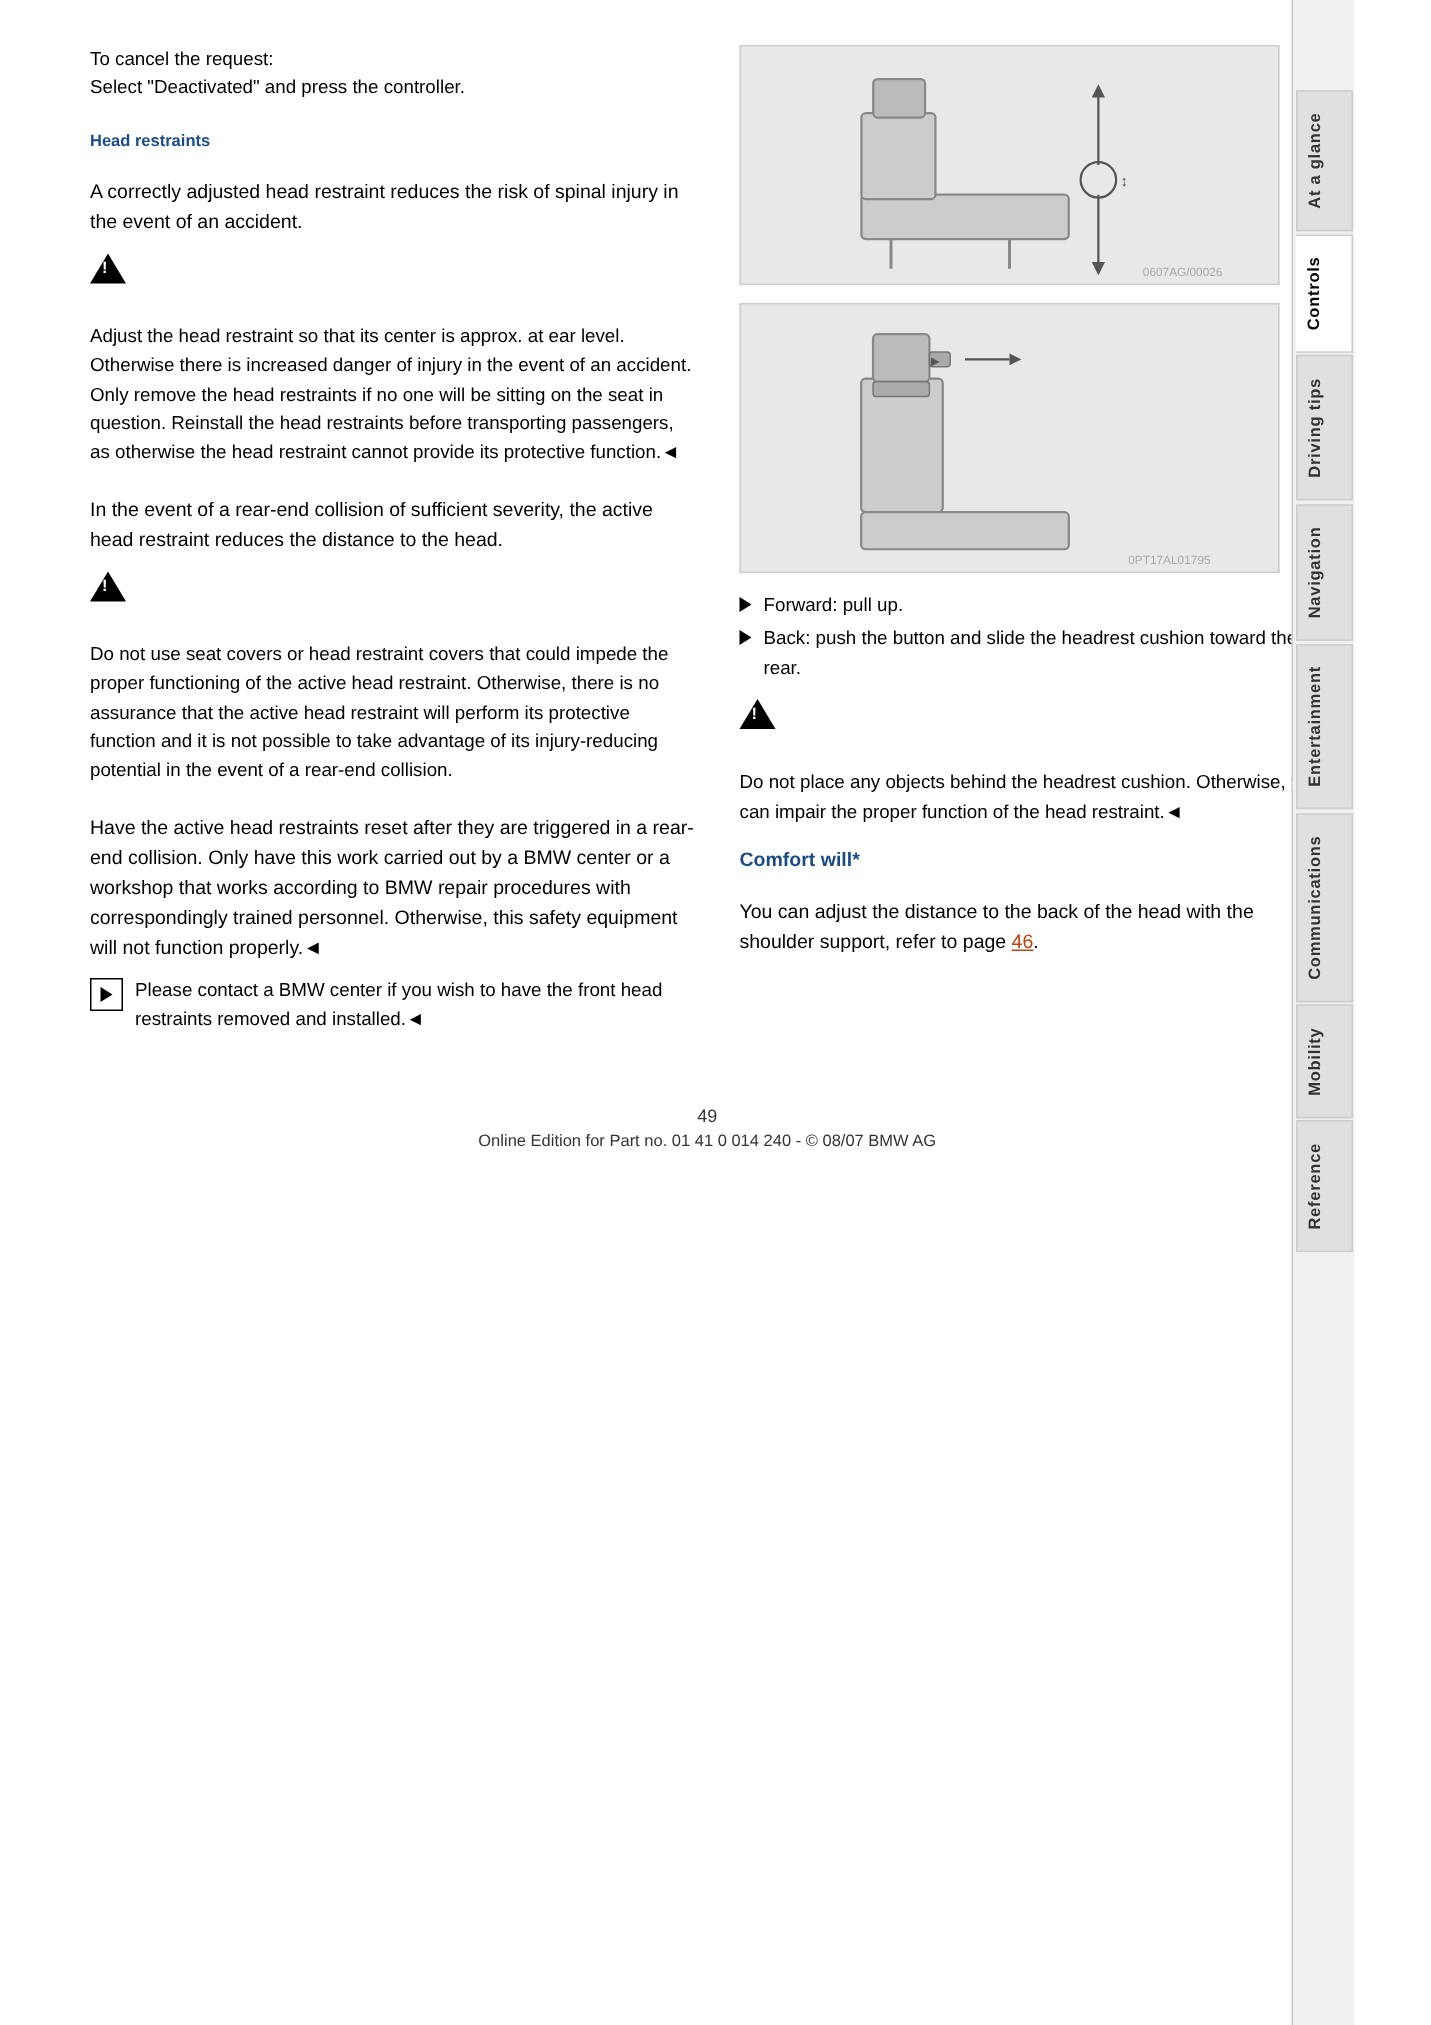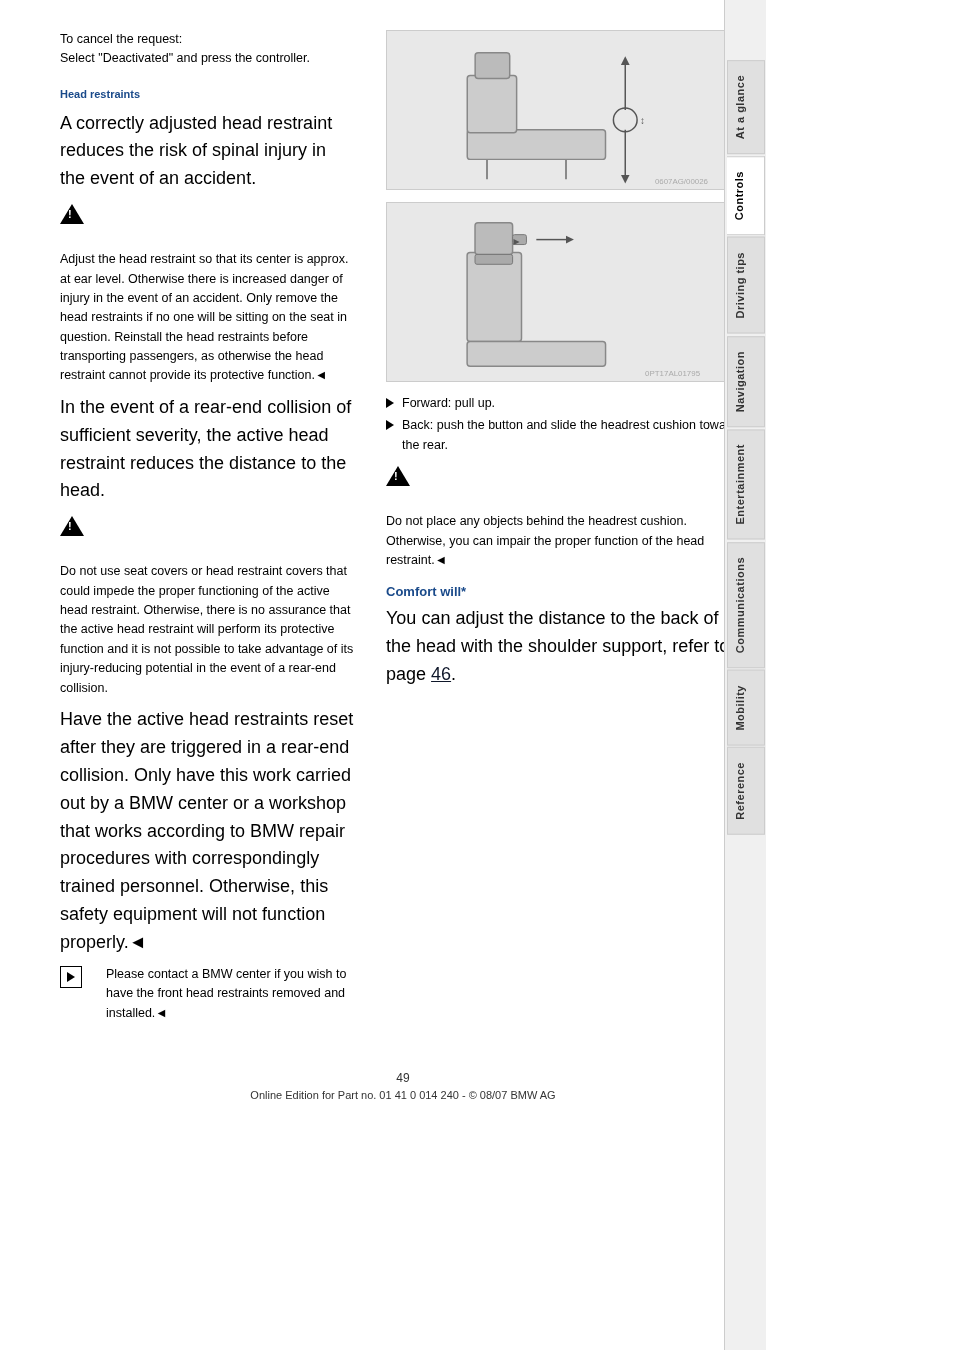--- a/index.html
+++ b/index.html
@@ -8,21 +8,21 @@
       font-size: 13px;
       background: #fff;
       color: #000;
       width: 954px;
       min-height: 1350px;
       position: relative;
     }
 
     .page-container {
       display: flex;
-      width: 766px;
+      width: 903px;
       min-height: 1350px;
       position: relative;
     }
 
     .sidebar {
       width: 42px;
       background: #f0f0f0;
       display: flex;
       flex-direction: column;
       align-items: center;
@@ -95,23 +95,24 @@
 
     h3.subsection-title {
       font-size: 13px;
       font-weight: bold;
       color: #1a4a8a;
       margin-bottom: 6px;
       margin-top: 14px;
     }
 
     p {
-      font-size: 18px;
+      font-size: 13px;
       line-height: 1.55;
       margin-bottom: 8px;
+      margin-top: 18px;
     }
 
     .warning-block {
       display: flex;
       align-items: flex-start;
       gap: 24px;
       margin: 8px 0;
       flex-direction: column;
     }
 
@@ -145,21 +146,21 @@
     }
 
     .warning-text {
       font-size: 12.5px;
       line-height: 1.55;
     }
 
     .info-block {
       display: flex;
       align-items: flex-start;
-      gap: 24px;
+      gap: 8px;
       margin: 8px 0;
     }
 
     .info-arrow {
       min-width: 22px;
       height: 22px;
       border: 1.5px solid #000;
       display: flex;
       align-items: center;
       justify-content: center;
@@ -249,21 +250,21 @@
     .footer-text {
       font-size: 11px;
     }
 
     .comfort-seat-link {
       color: #1a4a8a;
       text-decoration: none;
     }
 
     .page-ref {
-      color: #0f172a;
+      color: #c2410c;
       text-decoration: underline;
     }
   </style>
 </head>
 <body>
 
 <div class="page-container">
 
   <div class="main-content">
 

